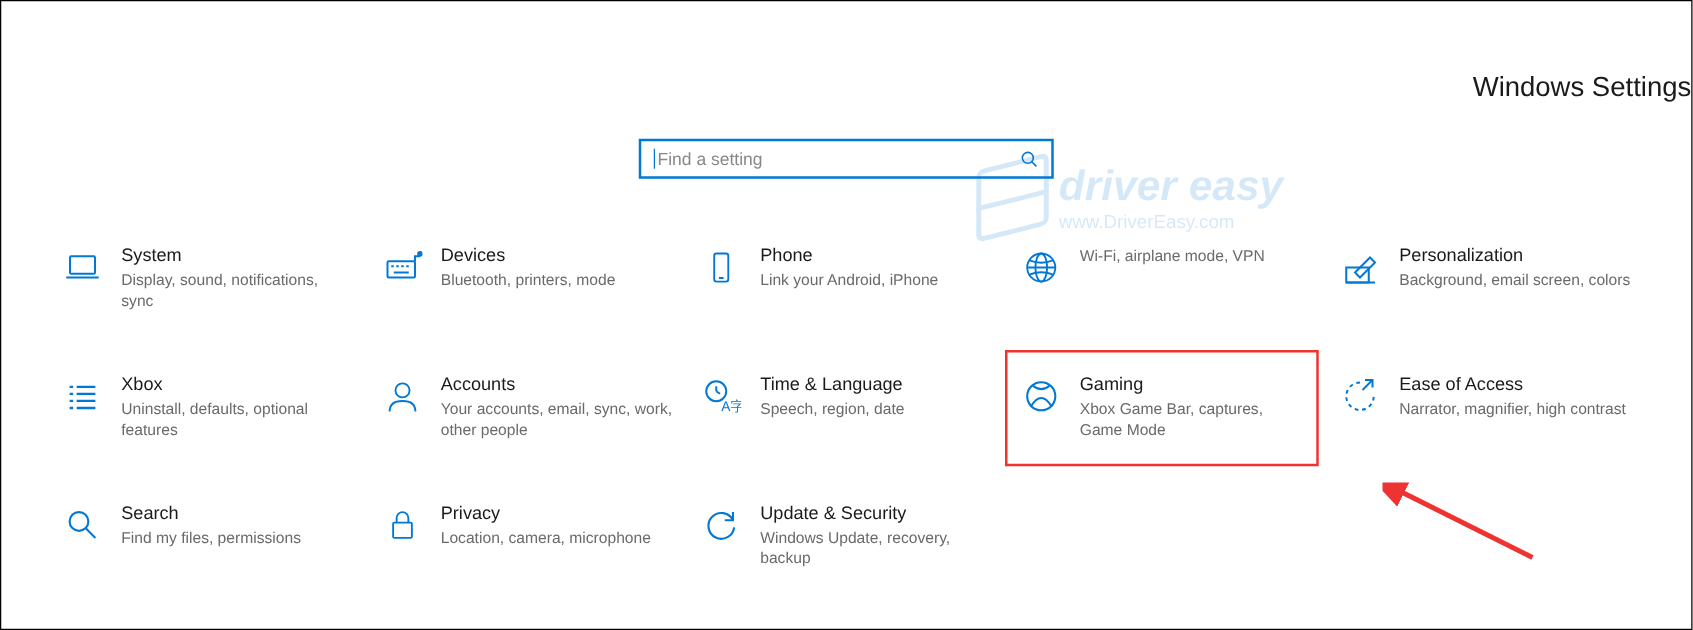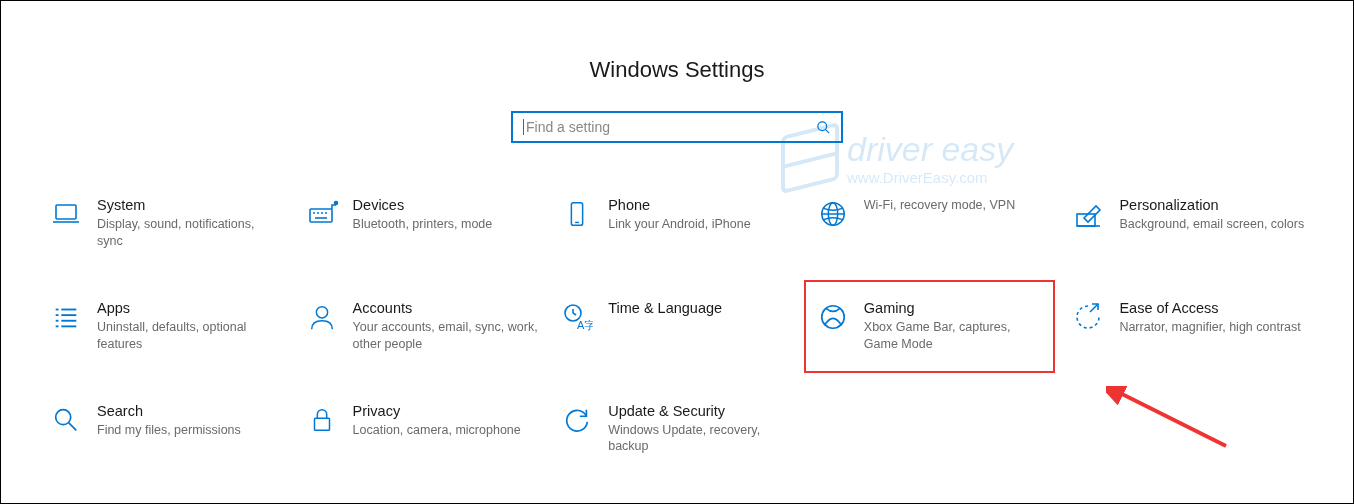--- a/index.html
+++ b/index.html
@@ -6,21 +6,21 @@
   body {
     font-family: "Segoe UI", -apple-system, sans-serif;
     background: #fff;
     width: 1354px;
     height: 504px;
     border: 1px solid #000;
     position: relative;
     overflow: hidden;
   }
   .page-title {
-    text-align: center;
+    text-align: right;
     font-size: 22px;
     font-weight: 400;
     color: #1a1a1a;
     margin-top: 56px;
     margin-bottom: 28px;
   }
   .search-wrap {
     display: flex;
     justify-content: center;
     margin-bottom: 48px;
@@ -101,21 +101,21 @@
     border-radius: 6px;
     transform: skewY(-14deg);
     position: relative;
   }
   .wm-logo::after {
     content: "";
     position: absolute; left:-4px; right:-4px; top:50%;
     border-top:4px solid #0078d4;
   }
   .wm-text { display:flex; flex-direction:column; }
-  .wm-text .l1 { font-size:34px; font-style:italic; color:#0078d4; font-weight:400; }
+  .wm-text .l1 { font-size:34px; font-style:italic; color:#0078d4; font-weight:700; }
   .wm-text .l2 { font-size:15px; color:#0078d4; }
   .arrow {
     position: absolute;
     left: 1105px;
     top: 385px;
     pointer-events: none;
   }
 </style>
 </head>
 <body>
@@ -180,21 +180,21 @@
       <div class="tile-icon">
         <svg width="30" height="30" viewBox="0 0 32 32" fill="none" stroke="#0078d4" stroke-width="1.6">
           <circle cx="16" cy="16" r="12"></circle>
           <ellipse cx="16" cy="16" rx="5" ry="12"></ellipse>
           <line x1="4" y1="16" x2="28" y2="16"></line>
           <path d="M6 10 Q16 14 26 10"></path>
           <path d="M6 22 Q16 18 26 22"></path>
         </svg>
       </div>
       <div class="tile-text">
-        <div class="tile-desc">Wi-Fi, recovery mode, VPN</div>
+        <div class="tile-desc">Wi-Fi, airplane mode, VPN</div>
       </div>
     </div>
     <div class="tile">
       <div class="tile-icon">
         <svg width="32" height="32" viewBox="0 0 32 32" fill="none" stroke="#0078d4" stroke-width="1.6">
           <rect x="5" y="16" width="18" height="12"></rect>
           <path d="M12 20 L24 8 l4 4 L16 24 z"></path>
           <line x1="5" y1="28" x2="28" y2="28"></line>
         </svg>
       </div>
@@ -210,21 +210,21 @@
           <line x1="11" y1="8" x2="27" y2="8"></line>
           <line x1="5" y1="14" x2="8" y2="14"></line>
           <line x1="11" y1="14" x2="27" y2="14"></line>
           <line x1="5" y1="20" x2="8" y2="20"></line>
           <line x1="11" y1="20" x2="27" y2="20"></line>
           <line x1="5" y1="26" x2="8" y2="26"></line>
           <line x1="11" y1="26" x2="27" y2="26"></line>
         </svg>
       </div>
       <div class="tile-text">
-        <div class="tile-title">Apps</div>
+        <div class="tile-title">Xbox</div>
         <div class="tile-desc">Uninstall, defaults, optional features</div>
       </div>
     </div>
     <div class="tile">
       <div class="tile-icon">
         <svg width="30" height="30" viewBox="0 0 32 32" fill="none" stroke="#0078d4" stroke-width="1.6">
           <circle cx="16" cy="11" r="6"></circle>
           <path d="M5 29 Q5 20 16 20 Q27 20 27 29"></path>
         </svg>
       </div>
@@ -237,20 +237,21 @@
       <div class="tile-icon">
         <svg width="32" height="32" viewBox="0 0 32 32" fill="none" stroke="#0078d4" stroke-width="1.6">
           <circle cx="12" cy="12" r="8"></circle>
           <line x1="12" y1="8" x2="12" y2="12"></line>
           <line x1="12" y1="12" x2="15" y2="14"></line>
           <text x="16" y="28" font-size="11" fill="#0078d4" stroke="none">A字</text>
         </svg>
       </div>
       <div class="tile-text">
         <div class="tile-title">Time &amp; Language</div>
+        <div class="tile-desc">Speech, region, date</div>
       </div>
     </div>
     <div class="tile highlighted">
       <div class="tile-icon">
         <svg width="30" height="30" viewBox="0 0 32 32" fill="none" stroke="#0078d4" stroke-width="1.8">
           <circle cx="16" cy="16" r="12"></circle>
           <path d="M9 7 Q16 13 23 7"></path>
           <path d="M7 25 Q16 10 25 25"></path>
         </svg>
       </div>

